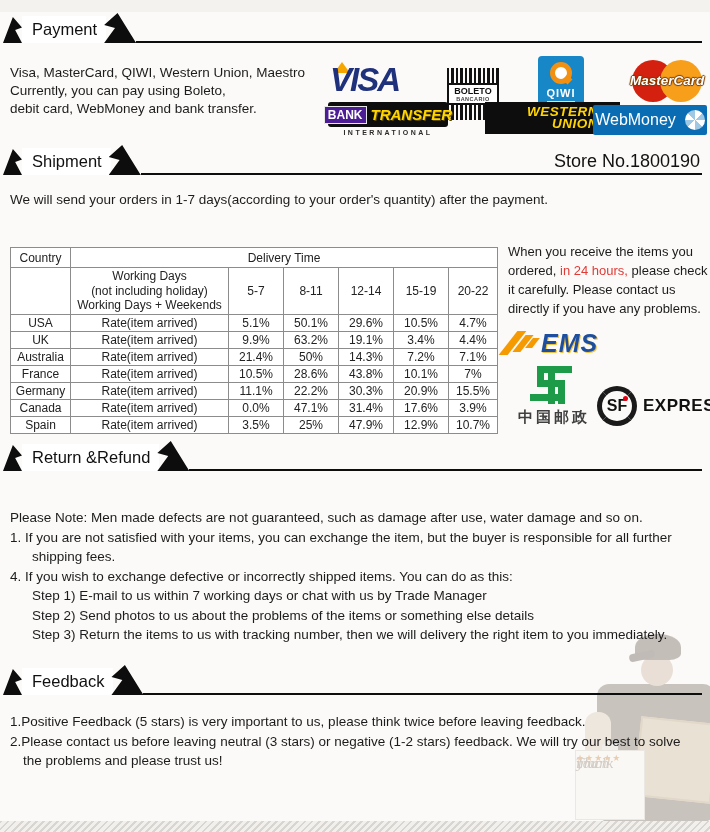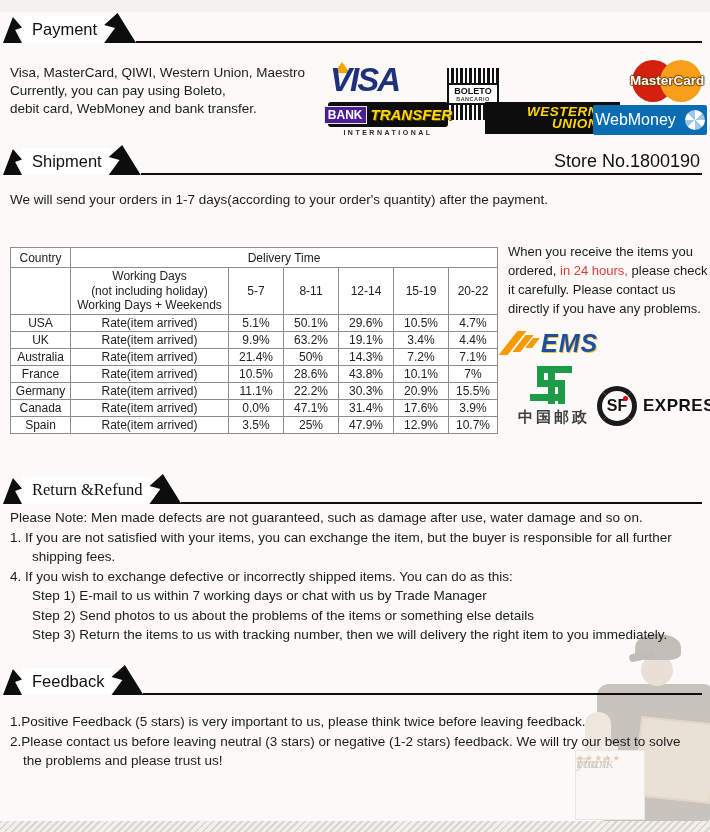--- a/index.html
+++ b/index.html
@@ -35,21 +35,21 @@
   .logo-qiwi { left:538px; top:56px; width:46px; height:56px; background:#1787c8; border-radius:4px; padding-top:6px; }
   .qiwi-q { width:22px; height:22px; margin:0 auto 3px; border-radius:50%; background:#fff; border:5px solid #f29111; position:relative; }
   .qiwi-q::after { content:""; position:absolute; right:-4px; bottom:-4px; width:7px; height:7px; background:#f29111; transform:rotate(45deg); }
   .qiwi-text { color:#fff; font-weight:bold; font-size:11px; text-align:center; letter-spacing:1px; }
   .qiwi-sub { width:28px; height:2px; background:#cfe6f5; margin:2px auto 0; }
   
   .logo-mc { left:630px; top:58px; width:74px; height:46px; }
   .mc-c { position:absolute; top:2px; width:42px; height:42px; border-radius:50%; }
   .mc-c1 { left:2px; background:#d3200f; }
   .mc-c2 { right:2px; background:#f79e1b; }
-  .mc-text { position:absolute; width:100%; top:15px; text-align:center; color:#fff; font-weight:bold; font-size:13.5px;
+  .mc-text { position:absolute; width:100%; top:15px; text-align:center; color:#fff; font-weight:bold; font-style:italic; font-size:13.5px;
              text-shadow:0 1px 1px #7a3c00,0 -1px 1px #7a3c00,1px 0 1px #7a3c00,-1px 0 1px #7a3c00; }
   
   .logo-bt { left:328px; top:102px; width:120px; height:36px; text-align:center; }
   .bt-box { background:#0d0d0d; border-radius:3px; padding:2px 4px; height:25px; display:flex; align-items:center; justify-content:center; gap:4px; }
   .bt-bank { background:#4c1d95; color:#fff; font-weight:bold; font-size:12px; padding:1px 3px; border:1px solid #e8e8e8; line-height:14px; }
   .bt-transfer { color:#ffd400; font-weight:bold; font-style:italic; font-size:15px; text-shadow:1px 1px 0 #5a4a00; line-height:16px; }
   .bt-intl { font-size:7px; font-weight:bold; letter-spacing:2.5px; color:#2a2a2a; margin-top:2px; }
   
   .logo-wu { left:458px; top:102px; width:135px; height:32px; background:#0d0d0d; display:flex; align-items:center; justify-content:flex-end; gap:4px; padding:2px 6px;margin-left:27px; }
   .wu-text { color:#ffd400; font-weight:800; font-size:13.5px; line-height:12.5px; text-align:right; letter-spacing:0.5px; font-style:italic; }
@@ -144,20 +144,25 @@
 
   <div class="logo logo-boleto">
     <div class="barcode"></div>
     <div class="boleto-box">
       <div class="boleto-l1">BOLETO</div>
       <div class="boleto-l2">BANCARIO</div>
     </div>
     <div class="barcode"></div>
   </div>
 
+  <div class="logo logo-qiwi">
+    <div class="qiwi-q"></div>
+    <div class="qiwi-text">QIWI</div>
+    <div class="qiwi-sub"></div>
+  </div>
 
   <div class="logo logo-mc">
     <div class="mc-c mc-c1"></div>
     <div class="mc-c mc-c2"></div>
     <div class="mc-text">MasterCard</div>
   </div>
 
   <div class="logo logo-bt">
     <div class="bt-box">
       <span class="bt-bank">BANK</span>
@@ -311,21 +316,21 @@
   <div class="logo logo-sf">
     <div class="sf-ring">
       <div class="sf-arc"></div>
       <div class="sf-arc r90"></div>
       <div class="sf-letters">SF</div>
       <div class="sf-dot"></div>
     </div>
     <div class="sf-express">EXPRESS</div>
   </div>
 
-  <div class="sec-header" style="top:474px;font-family:Liberation Serif, serif;">
+  <div class="sec-header" style="top:441px;">
     <div class="tri-l"></div>
     <div class="sec-label">Return &amp;Refund</div>
     <div class="tri-r"></div>
     <div class="sec-line"></div>
   </div>
 
   <div class="rr-text">
     <div>Please Note: Men made defects are not guaranteed, such as damage after use, water  damage and so on.</div>
     <div class="hang">1. If you are not satisfied with your items, you can exchange the item, but the buyer is responsible for all further shipping fees.</div>
     <div>4. If you wish to exchange defective or incorrectly shipped items. You can do as this:</div>

